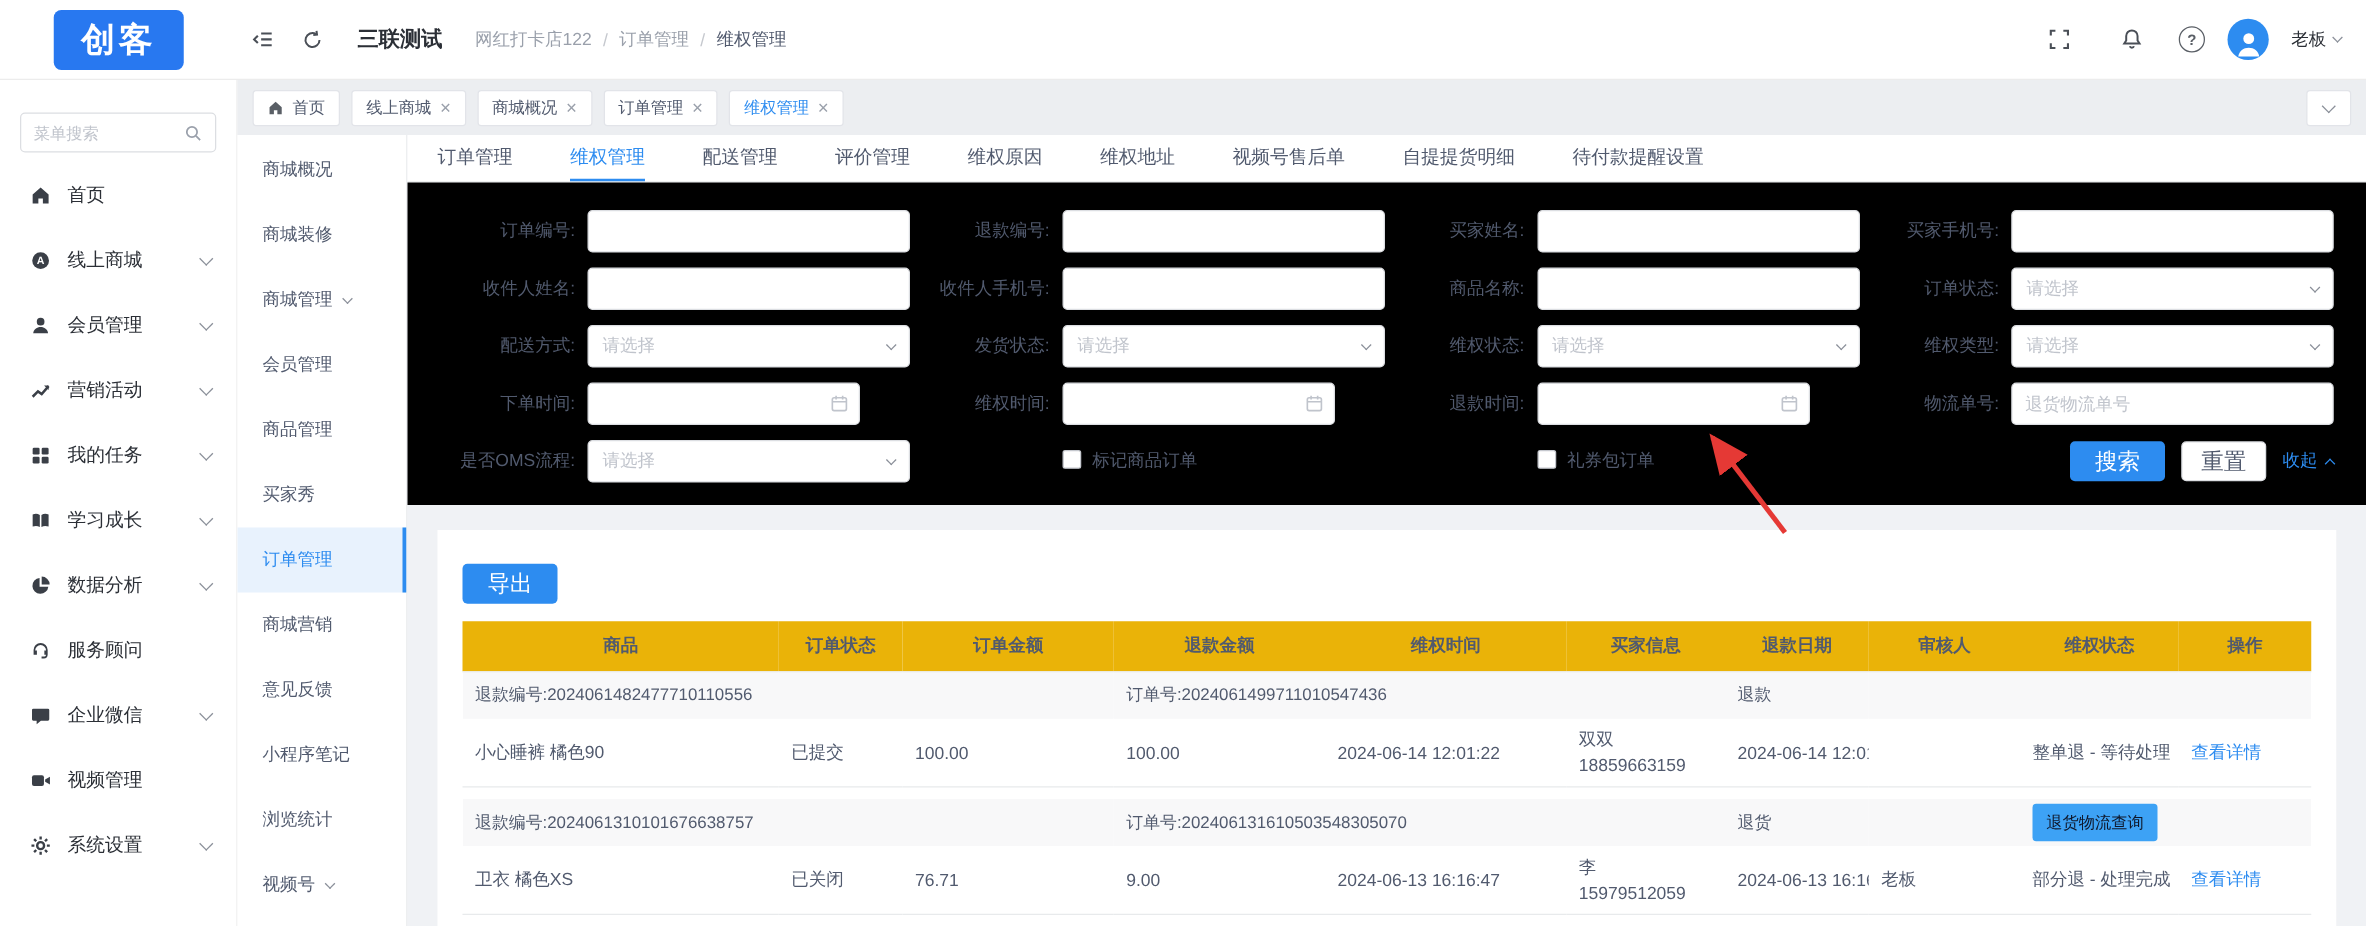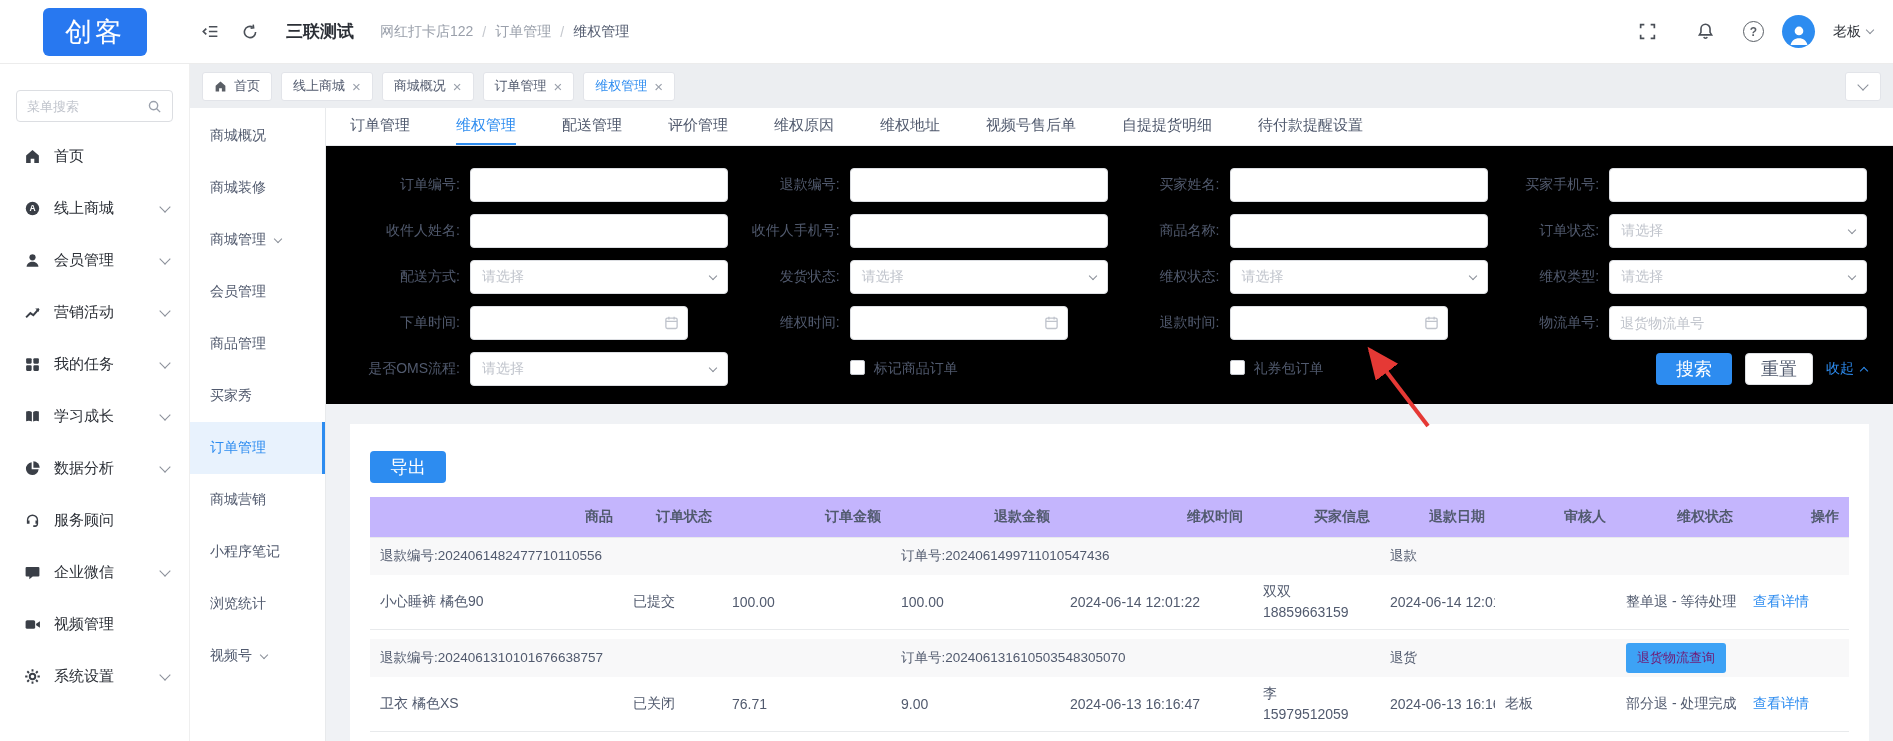--- a/index.html
+++ b/index.html
@@ -3,21 +3,21 @@
 <meta charset="utf-8">
 <style>
   *{box-sizing:border-box;margin:0;padding:0}
   html,body{width:1893px;height:741px;overflow:hidden}
   body{font-family:"Liberation Sans","DejaVu Sans",sans-serif;font-size:14px;color:#515a6e;background:#f0f2f5}
   svg{display:block}
 
   
   .topbar{height:64px;background:#fff;display:flex;align-items:center;position:relative;z-index:5;border-bottom:1px solid #ececec}
   .logo-wrap{width:190px;display:flex;justify-content:center;flex:none}
-  .logo{background:#2878f0;color:#fff;font-weight:normal;font-size:27px;padding:6px 22px;border-radius:6px;letter-spacing:3px}
+  .logo{background:#2878f0;color:#fff;font-weight:bold;font-size:27px;padding:6px 22px;border-radius:6px;letter-spacing:3px}
   .tb-icon{width:22px;height:22px;margin:0 9px;cursor:pointer;display:inline-flex;align-items:center;justify-content:center}
   .app-name{font-size:17px;font-weight:bold;color:#2b2f36;margin:0 26px 0 16px}
   .crumb{color:#9aa0ab;font-size:14px;display:flex;gap:9px;align-items:center}
   .crumb .sep{color:#c5c8ce}
   .crumb .current{color:#515a6e}
   .tb-right{margin-left:auto;display:flex;align-items:center;gap:18px;padding-right:20px}
   .help-icon{width:21px;height:21px;border:1.6px solid #5a5f66;border-radius:50%;display:flex;align-items:center;justify-content:center;font-size:12px;color:#5a5f66;font-weight:bold;cursor:pointer}
   .help-icon::before{content:"?"}
   .avatar{width:33px;height:33px;border-radius:50%;background:#2d8cf0;display:flex;align-items:end;justify-content:center;overflow:hidden;cursor:pointer}
   .user{display:flex;align-items:center;gap:6px;color:#2b2f36;cursor:pointer}
@@ -78,27 +78,27 @@
   .btn{height:32px;border-radius:4px;font-size:18px;cursor:pointer;display:inline-flex;align-items:center;justify-content:center;white-space:nowrap}
   .btn.primary{background:#2d8cf0;color:#fff;padding:0 20px;border:none}
   .btn.plain{background:#fff;border:1px solid #dcdee2;color:#515a6e;padding:0 15px}
   .collapse-link{display:flex;align-items:center;gap:7px;color:#2d8cf0;font-size:14px;cursor:pointer}
 
   
   .gap{height:20px;flex:none}
   .table-card{background:#fff;margin:0 24px;padding:27px 20px;flex:1;min-height:0}
   .export-row{margin-bottom:14px}
   table.grid{width:100%;border-collapse:collapse;table-layout:fixed;font-size:14px}
-  .grid th{background:#c4b5fd;height:40px;text-align:right;padding:0 10px;color:#515a6e;font-weight:bold;border-bottom:1px solid #e8eaec;white-space:nowrap}
+  .grid th{background:#eab308;height:40px;text-align:center;padding:0 10px;color:#515a6e;font-weight:bold;border-bottom:1px solid #e8eaec;white-space:nowrap}
   .grid td{padding:0 10px;border-bottom:1px solid #e8eaec;color:#515a6e;overflow:hidden;white-space:nowrap}
   tr.group-row td{background:#f8f8f9;height:38px;border-bottom:none;font-size:13.5px}
   tr.data-row td{height:54px}
   tr.spacer-row td{height:10px;border-bottom:none;background:#fff;padding:0}
   .buyer div{line-height:1.45}
-  .btn-logistics{background:#3da2f5;color:#701a75;border:none;border-radius:3px;padding:6px 11px;font-size:13px;cursor:pointer}
+  .btn-logistics{background:#3da2f5;color:#0f172a;border:none;border-radius:3px;padding:6px 11px;font-size:13px;cursor:pointer}
   a.link{color:#2d8cf0;cursor:pointer;text-decoration:none}
 
   
   .annotation{position:absolute;left:1340px;top:330px;pointer-events:none;z-index:50}
 </style>
 </head>
 <body>
 
 <header class="topbar">
   <div class="logo-wrap">
@@ -320,20 +320,23 @@
         <div class="sub-item">
             <span>买家秀</span>
           </div>
         <div class="sub-item active">
             <span>订单管理</span>
           </div>
         <div class="sub-item">
             <span>商城营销</span>
           </div>
         <div class="sub-item">
+            <span>意见反馈</span>
+          </div>
+        <div class="sub-item">
             <span>小程序笔记</span>
           </div>
         <div class="sub-item">
             <span>浏览统计</span>
           </div>
         <div class="sub-item">
             <span>视频号</span>
             <span class="chev down small"></span>
           </div>
       </aside>

